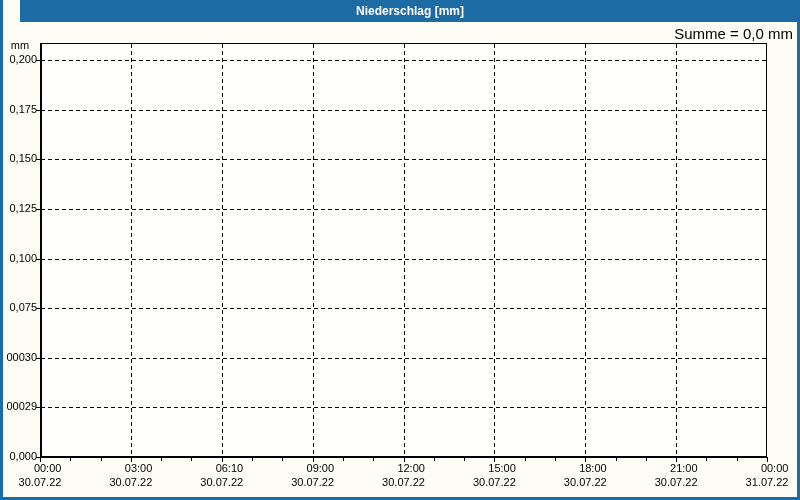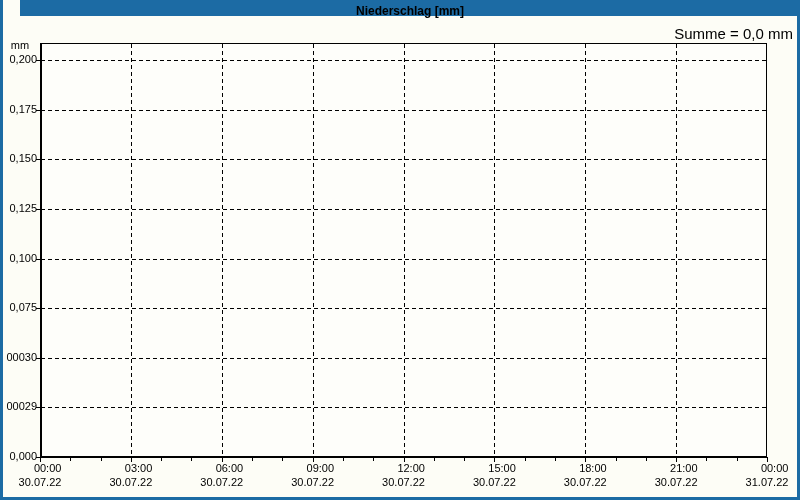--- a/index.html
+++ b/index.html
@@ -14,23 +14,23 @@
     height: 500px;
     background: #fdfdf6;
     border-left: 3px solid #1c6ba4;
     border-right: 3px solid #1c6ba4;
     border-bottom: 3px solid #1c6ba4;
     overflow: hidden;
   }
   #titlebar {
     position: absolute;
     top: 0; left: -3px; right: -3px;
-    height: 16px;
+    height: 22px;
     background: #1c6ba4;
-    color: #000000;
+    color: #ffffff;
     font-weight: bold;
     font-size: 12px;
     line-height: 22px;
     text-align: center;
     margin-left: 20px;
   }
   #summe {
     position: absolute;
     top: 25px;
     right: 4px;
@@ -157,21 +157,21 @@
   <div id="x-labels">
       <div class="xtick" style="left: 37px;">
         <div class="time">00:00</div>
         <div class="date">30.07.22</div>
       </div>
       <div class="xtick" style="left: 127.875px;">
         <div class="time">03:00</div>
         <div class="date">30.07.22</div>
       </div>
       <div class="xtick" style="left: 218.75px;">
-        <div class="time">06:00</div>
+        <div class="time">06:10</div>
         <div class="date">30.07.22</div>
       </div>
       <div class="xtick" style="left: 309.625px;">
         <div class="time">09:00</div>
         <div class="date">30.07.22</div>
       </div>
       <div class="xtick" style="left: 400.5px;">
         <div class="time">12:00</div>
         <div class="date">30.07.22</div>
       </div>

